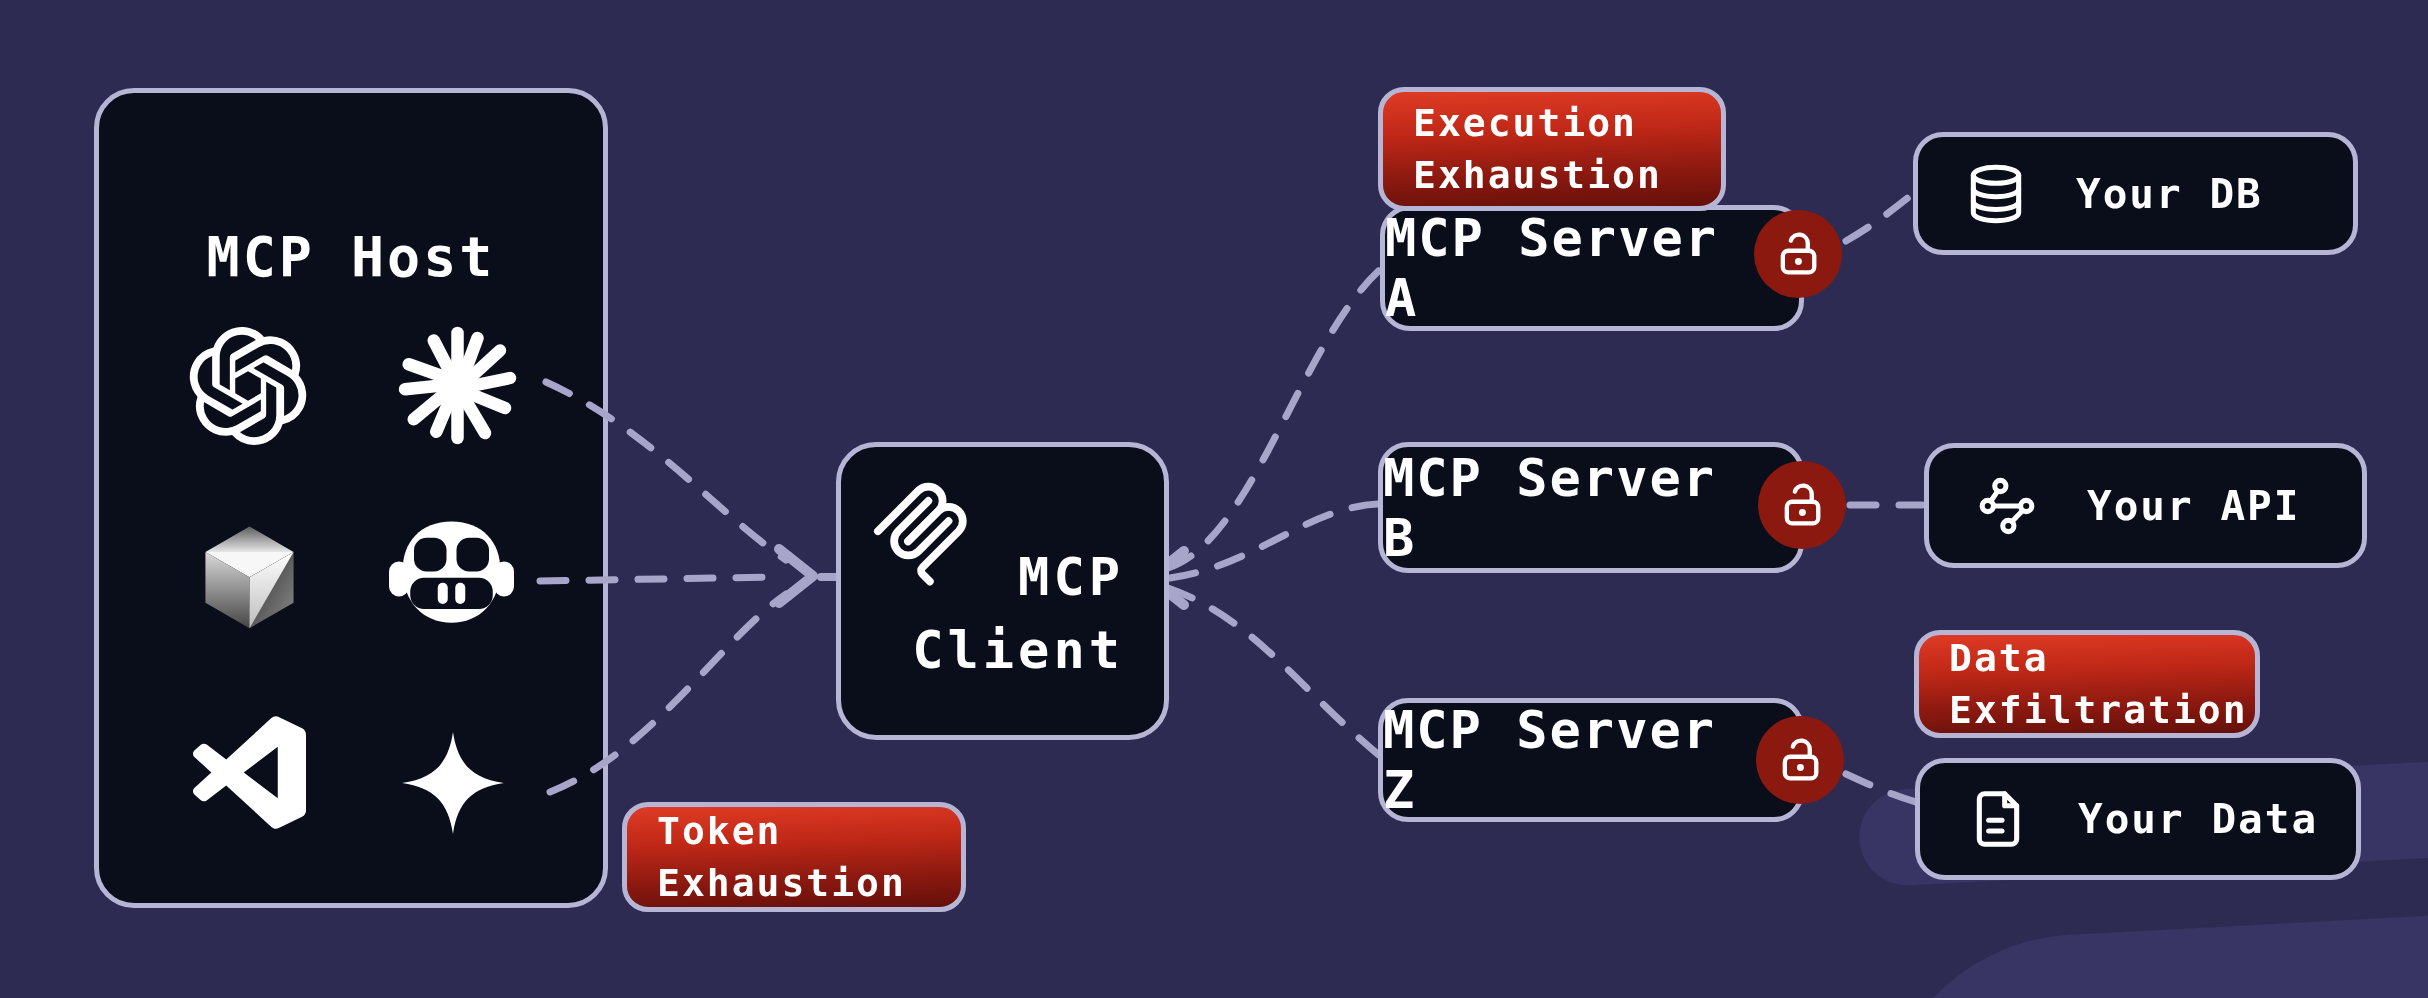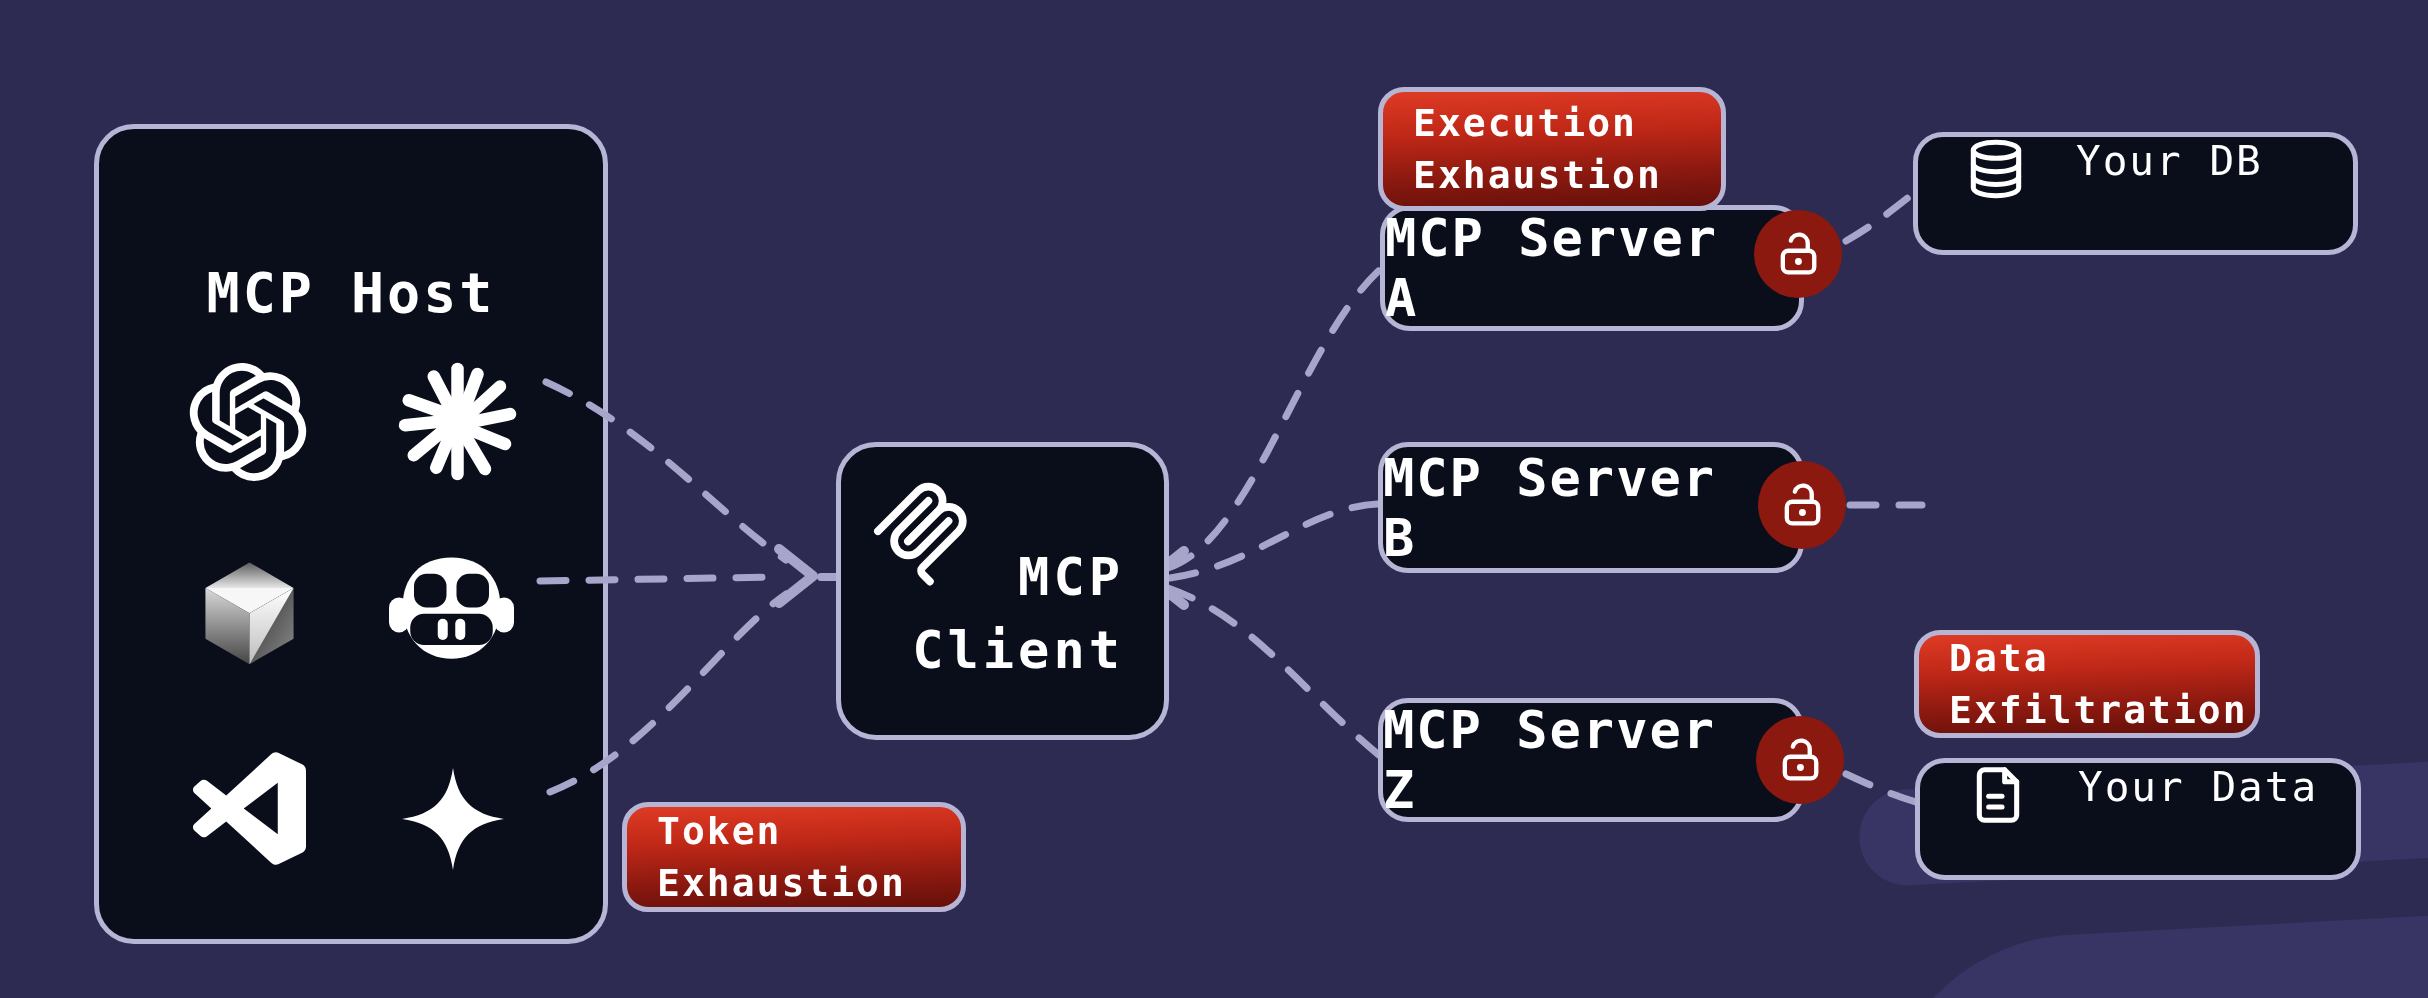--- a/index.html
+++ b/index.html
@@ -5,26 +5,26 @@
   html,body{margin:0;padding:0;background:#2e2b52;overflow:hidden;}
   .canvas{position:relative;width:2428px;height:998px;background:#2e2b52;
           font-family:"DejaVu Sans Mono","Liberation Mono",monospace;color:#ffffff;}
   .node{position:absolute;background:#0a0e1b;border:5px solid #b7b5d6;border-radius:40px;box-sizing:border-box;}
   .badge{position:absolute;border:5px solid #b7b5d6;border-radius:26px;box-sizing:border-box;
          background:linear-gradient(178deg,#de3b25 0%,#c02817 35%,#8c1910 70%,#64100a 100%);
          display:flex;flex-direction:column;justify-content:center;
          font-size:38px;font-weight:bold;letter-spacing:2px;line-height:52px;padding-left:30px;z-index:5;}
   .server{border-radius:30px;display:flex;align-items:center;justify-content:center;
           padding-right:58px;font-size:52px;font-weight:bold;letter-spacing:2px;z-index:4;}
-  .resource{border-radius:30px;display:flex;align-items:flex-start;padding-left:46px;gap:48px;
-            font-size:41px;font-weight:normal;letter-spacing:2px;z-index:4;}
+  .resource{border-radius:30px;display:flex;align-items:center;padding-left:46px;gap:48px;
+            font-size:41px;font-weight:bold;letter-spacing:2px;z-index:4;}
   .lock{position:absolute;width:88px;height:88px;border-radius:50%;background:#8c190f;
         display:flex;align-items:center;justify-content:center;z-index:6;}
   .lock svg{width:52px;height:52px;}
-  #host-box{left:94px;top:88px;width:514px;height:820px;z-index:2;margin-top:36px;}
+  #host-box{left:94px;top:88px;width:514px;height:820px;z-index:2;}
   #host-title{position:absolute;left:0;top:132px;width:100%;text-align:center;
               font-size:55px;font-weight:bold;letter-spacing:3px;}
   .hicon{position:absolute;display:flex;align-items:center;justify-content:center;}
   #client-box{left:836px;top:442px;width:333px;height:298px;z-index:4;text-decoration:underline;}
   #client-logo{position:absolute;left:22px;top:26px;width:116px;height:116px;}
   #client-label{position:absolute;right:40px;top:94px;text-align:right;
                 font-size:52px;font-weight:bold;letter-spacing:4px;line-height:73px;}
   #connectors{position:absolute;left:0;top:0;width:2428px;height:998px;z-index:3;pointer-events:none;}
   #watermark{position:absolute;left:1745px;top:470px;width:1250px;height:1250px;z-index:0;
              transform:rotate(42deg);transform-origin:40% 40%;}
@@ -211,20 +211,32 @@
   <div class="node resource" style="left:1913px;top:132px;width:445px;height:123px;">
     <svg class="res-icon" viewBox="0 0 24 24" fill="none" stroke="#ffffff" stroke-width="1.9" stroke-linecap="round">
       <ellipse cx="12" cy="5" rx="8.5" ry="3"></ellipse>
       <path d="M3.5 5v14c0 1.66 3.8 3 8.5 3s8.5-1.34 8.5-3V5"></path>
       <path d="M3.5 10c0 1.66 3.8 3 8.5 3s8.5-1.34 8.5-3"></path>
       <path d="M3.5 14.8c0 1.66 3.8 3 8.5 3s8.5-1.34 8.5-3"></path>
     </svg>
     <span>Your DB</span>
   </div>
 
+  <div class="node resource" style="left:1924px;top:443px;width:443px;height:125px;">
+    <svg class="res-icon" viewBox="0 0 24 24" fill="none" stroke="#ffffff" stroke-width="1.9" stroke-linecap="round">
+      <circle cx="9.5" cy="4.5" r="2.1"></circle>
+      <circle cx="4.8" cy="12" r="2.1"></circle>
+      <circle cx="19.2" cy="12" r="2.1"></circle>
+      <circle cx="12.5" cy="19.5" r="2.1"></circle>
+      <path d="M8.5 6.4 L5.9 10.2"></path>
+      <path d="M7 12 L17 12"></path>
+      <path d="M17.9 13.7 L13.9 17.8"></path>
+    </svg>
+    <span>Your API</span>
+  </div>
 
   <div class="node resource" style="left:1915px;top:758px;width:446px;height:122px;">
     <svg class="res-icon" viewBox="0 0 24 24" fill="none" stroke="#ffffff" stroke-width="1.9" stroke-linecap="round" stroke-linejoin="round">
       <path d="M14.5 2.5 H7 a2 2 0 0 0-2 2 v15 a2 2 0 0 0 2 2 h10 a2 2 0 0 0 2-2 V7 Z"></path>
       <path d="M14.5 2.5 V7 H19"></path>
       <path d="M8.5 12.5 h5"></path>
       <path d="M8.5 16.5 h5"></path>
     </svg>
     <span>Your Data</span>
   </div>

